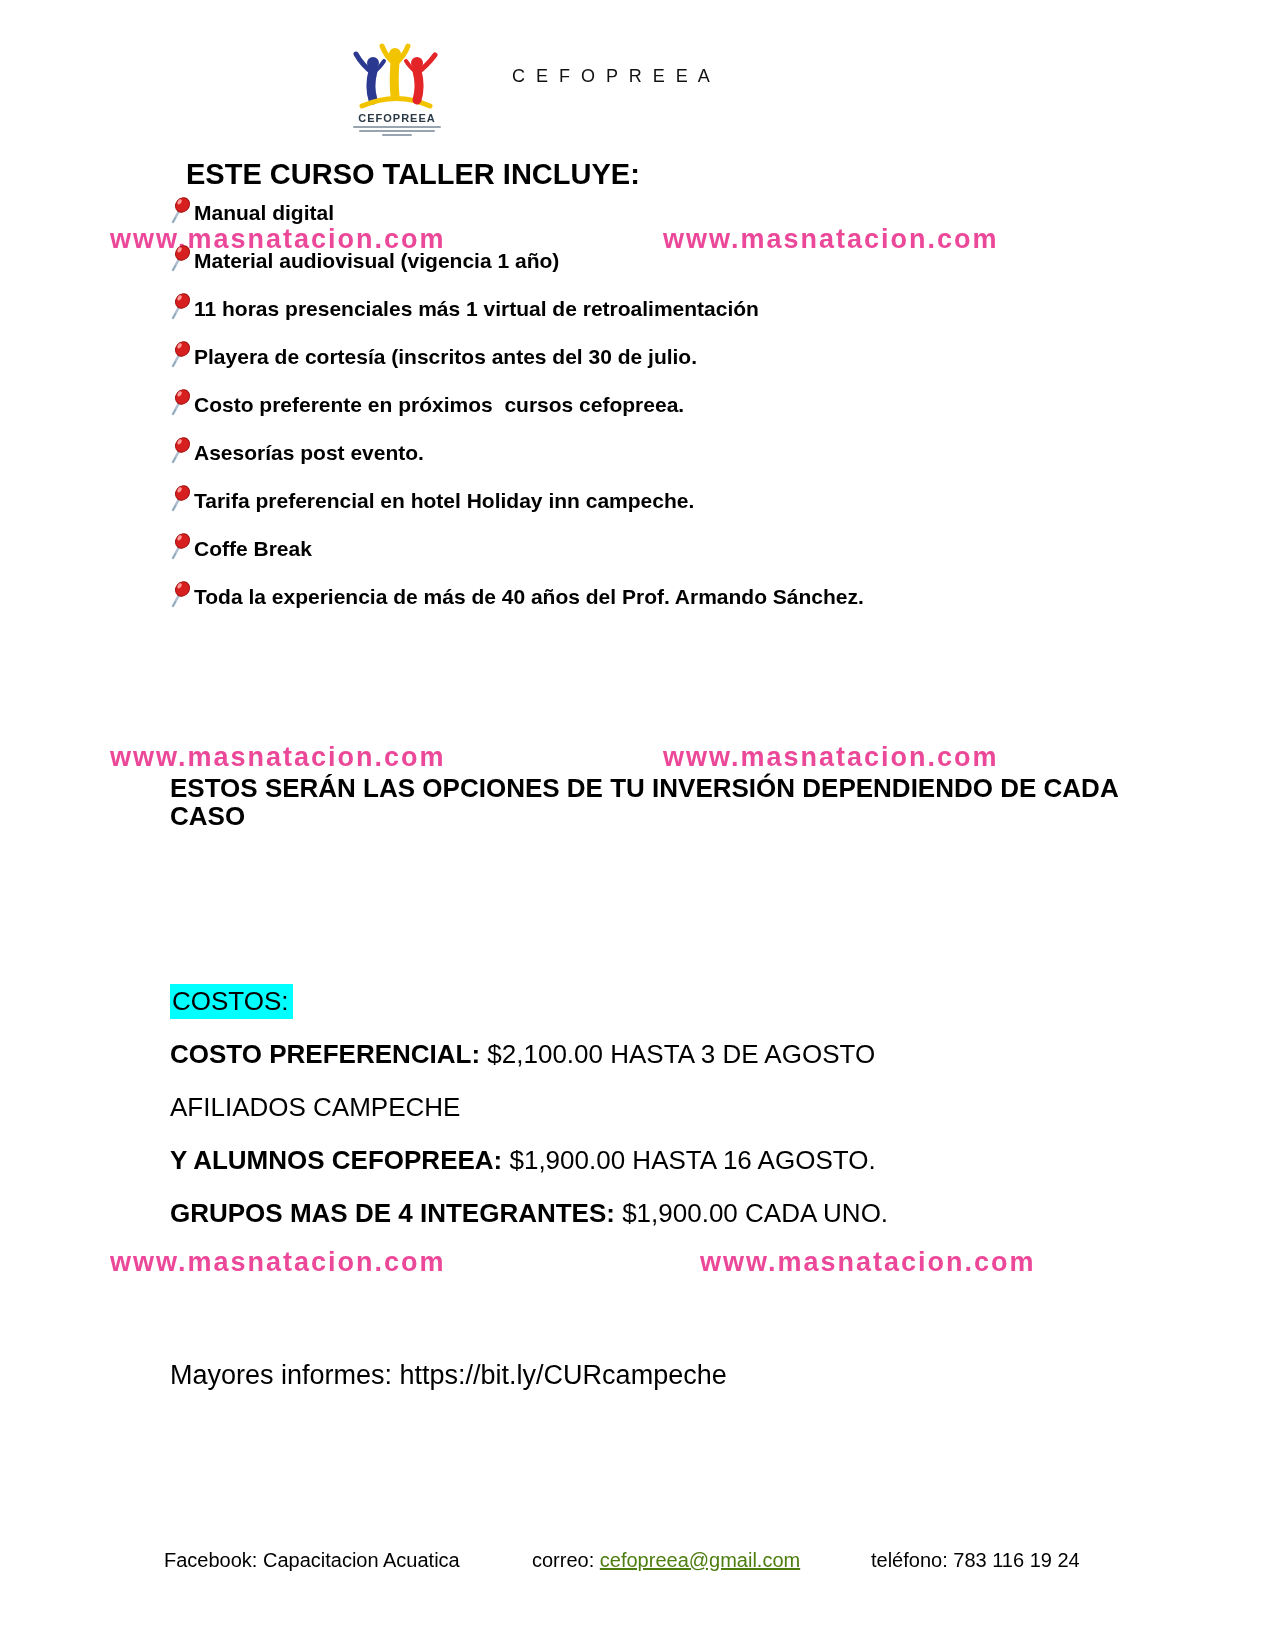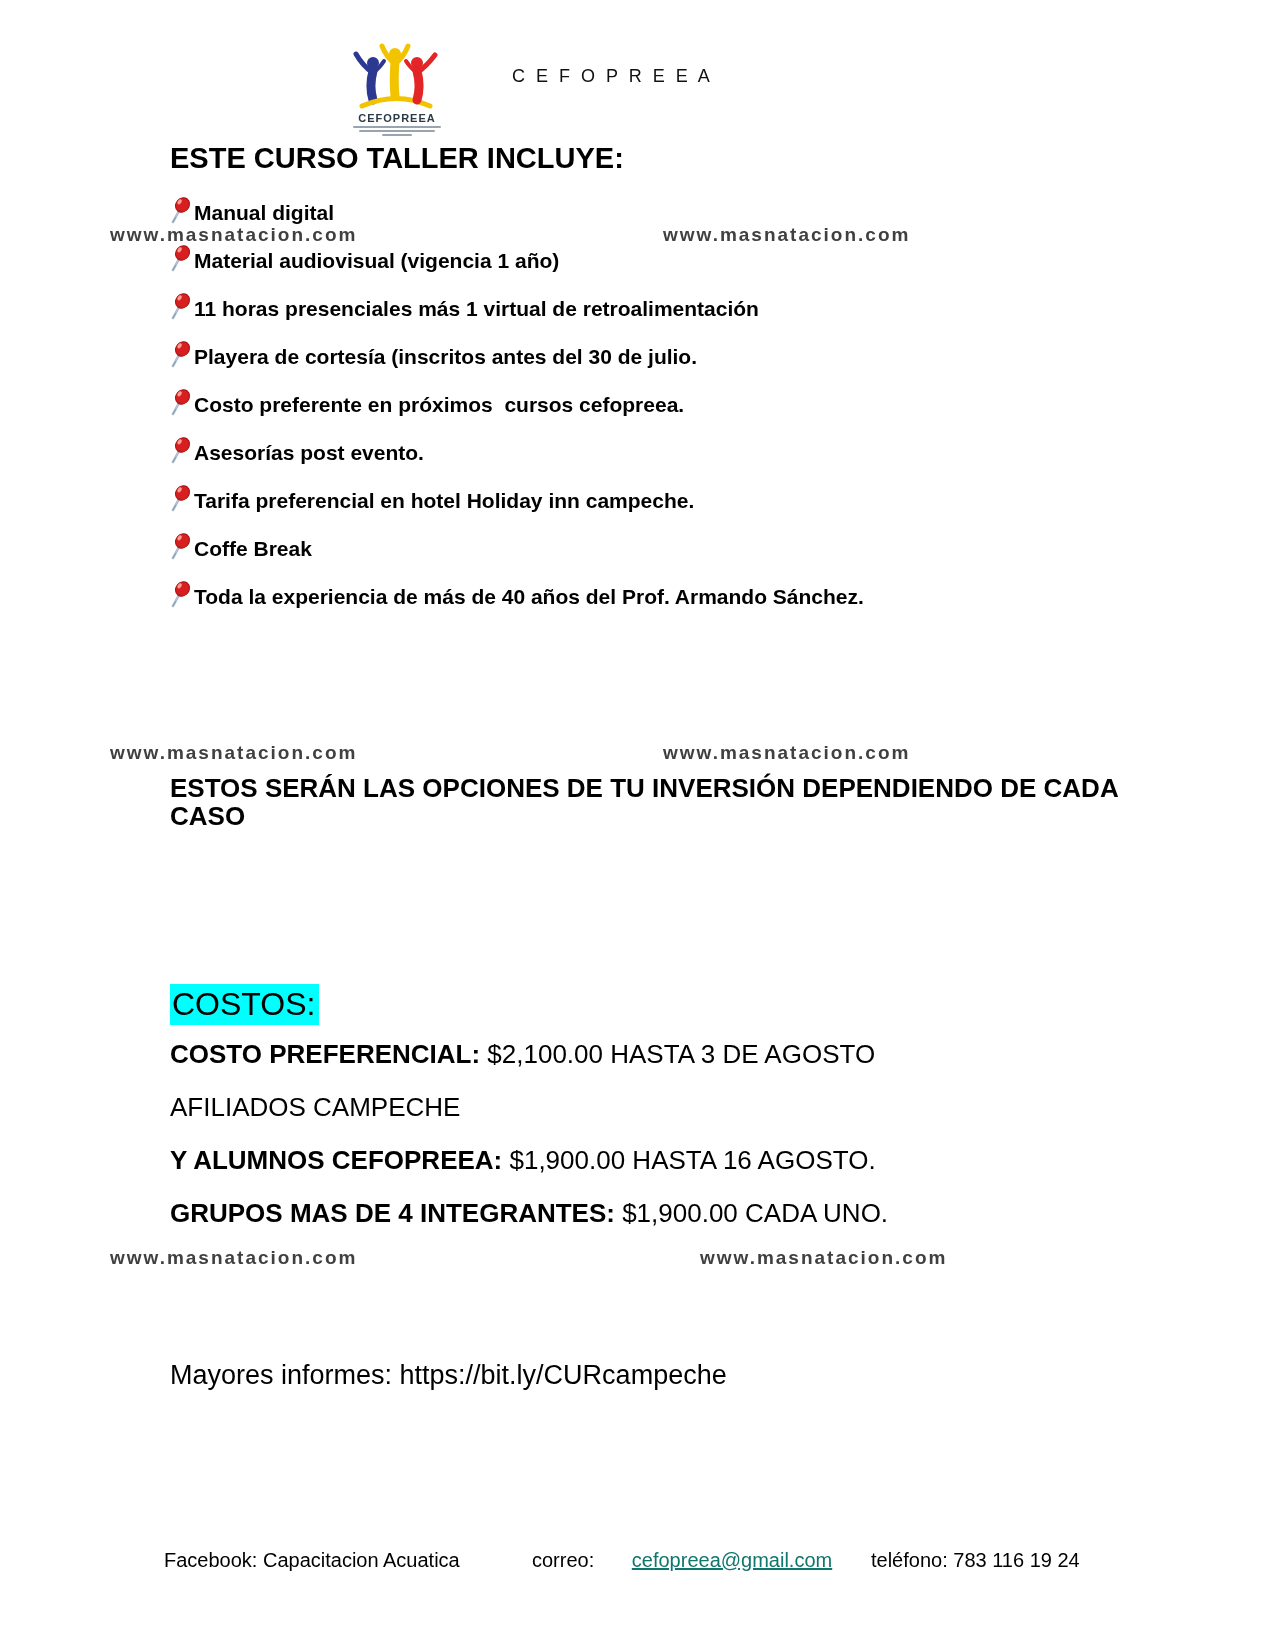--- a/index.html
+++ b/index.html
@@ -3,49 +3,49 @@
 <meta charset="utf-8">
 <style>
   html,body{margin:0;padding:0;}
   body{
     width:1275px;height:1650px;position:relative;background:#ffffff;
     font-family:"Liberation Sans", sans-serif;color:#000;overflow:hidden;
   }
   .abs{position:absolute;}
   
   .watermark{
-    position:absolute;font-size:19px;font-weight:700;letter-spacing:2px;
-    color:#404040;z-index:0;white-space:nowrap;
+    position:absolute;font-size:27px;font-weight:700;letter-spacing:2px;
+    color:#ec4899;z-index:0;white-space:nowrap;
   }
   
   .logo-block{left:340px;top:40px;width:114px;text-align:center;z-index:1;}
   .logo-name{font-size:11px;font-weight:700;letter-spacing:1px;color:#2b3a46;margin-top:-2px;}
   .fineprint{height:2px;background:#98a5b0;margin:2px auto 0 auto;border-radius:1px;}
   .fp1{width:88px;}.fp2{width:76px;}.fp3{width:30px;}
   .brand-title{left:512px;top:66px;font-size:18px;letter-spacing:3px;color:#111;z-index:1;white-space:nowrap;}
   
   .doc-title{left:170px;top:142px;font-size:29px;font-weight:700;z-index:1;}
   
   .includes{left:168px;top:196px;z-index:1;list-style:none;margin:0;padding:0;}
   .includes li{display:flex;align-items:center;height:33px;margin-bottom:15px;}
   .pin{width:25px;height:29px;flex:0 0 25px;margin-right:1px;margin-top:-4px;}
   .bullet-text{font-size:21px;font-weight:700;white-space:pre-wrap;}
   
   .section-heading{left:170px;top:774px;width:950px;font-size:26px;font-weight:700;line-height:28px;z-index:1;}
-  .costos{left:170px;top:986px;font-size:32px;z-index:1;}
+  .costos{left:170px;top:986px;font-size:26px;z-index:1;}
   .costos span{background:#00ffff;padding:2px 4px 3px 2px;}
   .cost-lines{left:170px;top:1038px;z-index:1;font-size:26px;line-height:33px;}
   .cost-line{margin-bottom:20px;white-space:pre-wrap;}
   .cost-label{font-weight:700;}
   .more-info{left:170px;top:1360px;font-size:27px;z-index:1;}
   
   .footer-fb{left:164px;top:1549px;font-size:20px;z-index:1;}
   .footer-mail{left:532px;top:1549px;font-size:20px;z-index:1;}
   .footer-tel{left:871px;top:1549px;font-size:20px;z-index:1;}
-  .email-link{color:#0f766e;text-decoration:underline;cursor:pointer;margin-left:32px;}
+  .email-link{color:#4d7c0f;text-decoration:underline;cursor:pointer;}
   svg{display:block;}
   .defs-hidden{position:absolute;width:0;height:0;overflow:hidden;}
 </style>
 </head>
 <body>
 
 <svg class="defs-hidden" aria-hidden="true">
   <defs>
     <g id="pin-shape">
       <path d="M5,26 L11,15" stroke="#aebfd0" stroke-width="2.6" stroke-linecap="round" fill="none"></path>
@@ -90,21 +90,21 @@
     </g>
   </svg>
   <div class="logo-name">CEFOPREEA</div>
   <div class="fineprint fp1"></div>
   <div class="fineprint fp2"></div>
   <div class="fineprint fp3"></div>
 </div>
 
 <div class="abs brand-title">C E F O P R E E A</div>
 
-<h1 class="abs doc-title" style="margin:0;">ESTE CURSO TALLER INCLUYE:</h1>
+<h1 class="abs doc-title" style="margin:16px;">ESTE CURSO TALLER INCLUYE:</h1>
 
 <ul class="abs includes">
   <li>
     <svg class="pin" viewBox="0 0 25 29">
         <use href="#pin-shape"></use>
       </svg>
     <span class="bullet-text">Manual digital</span>
   </li>
   <li>
     <svg class="pin" viewBox="0 0 25 29">

